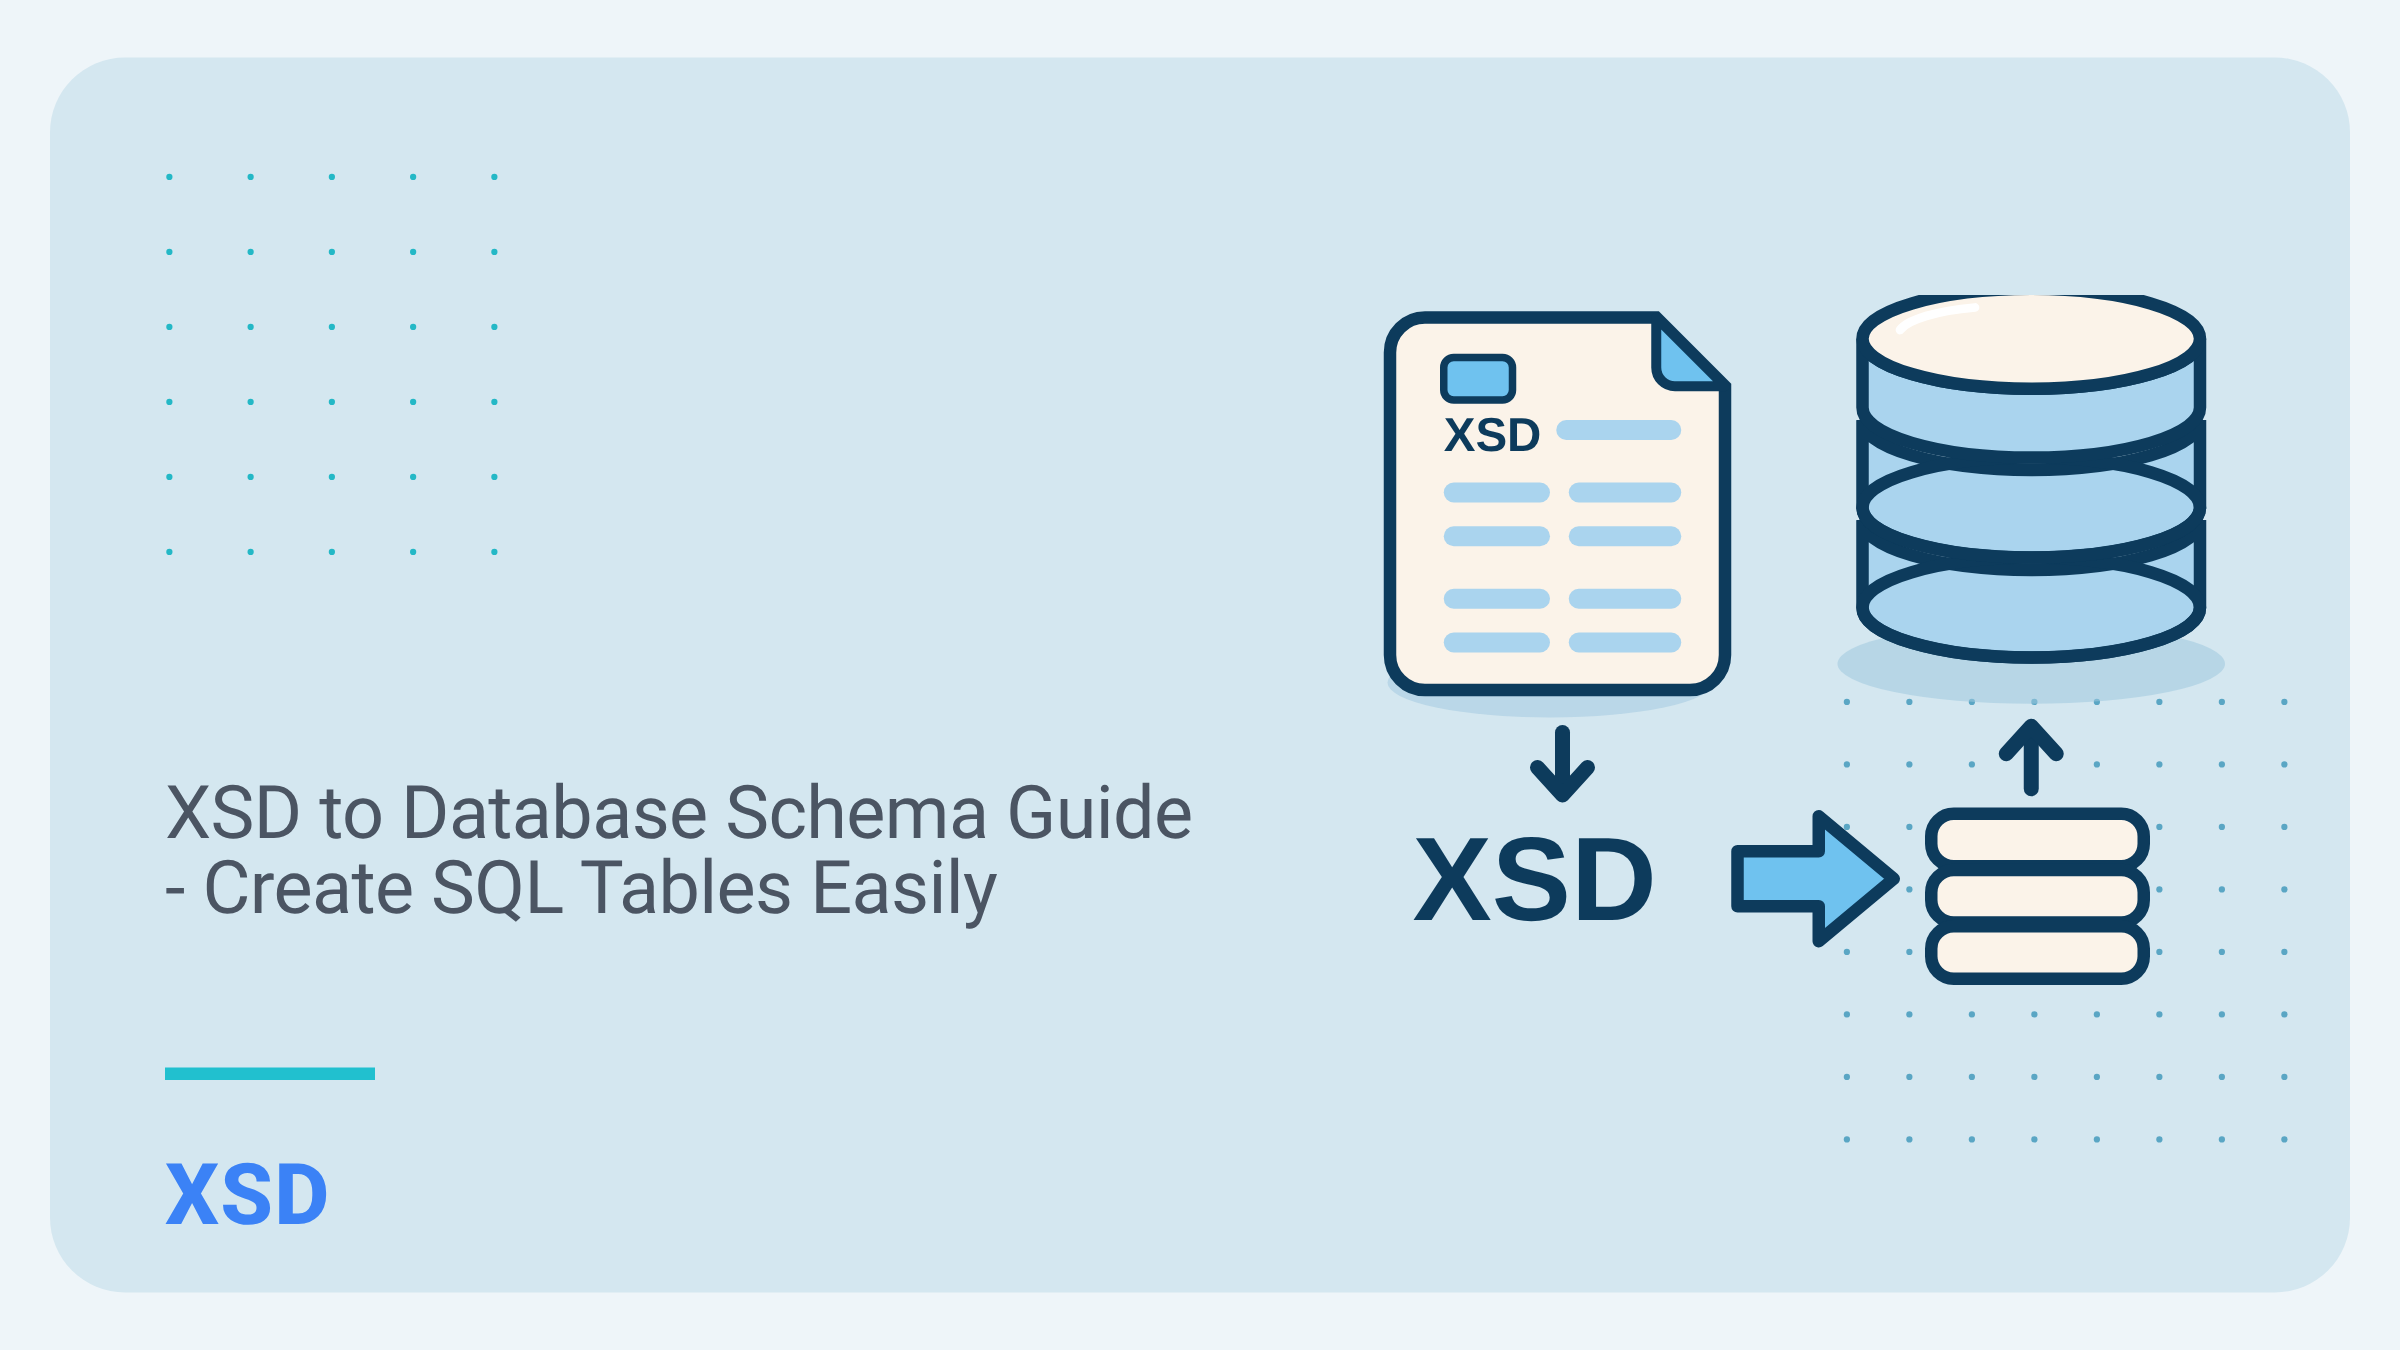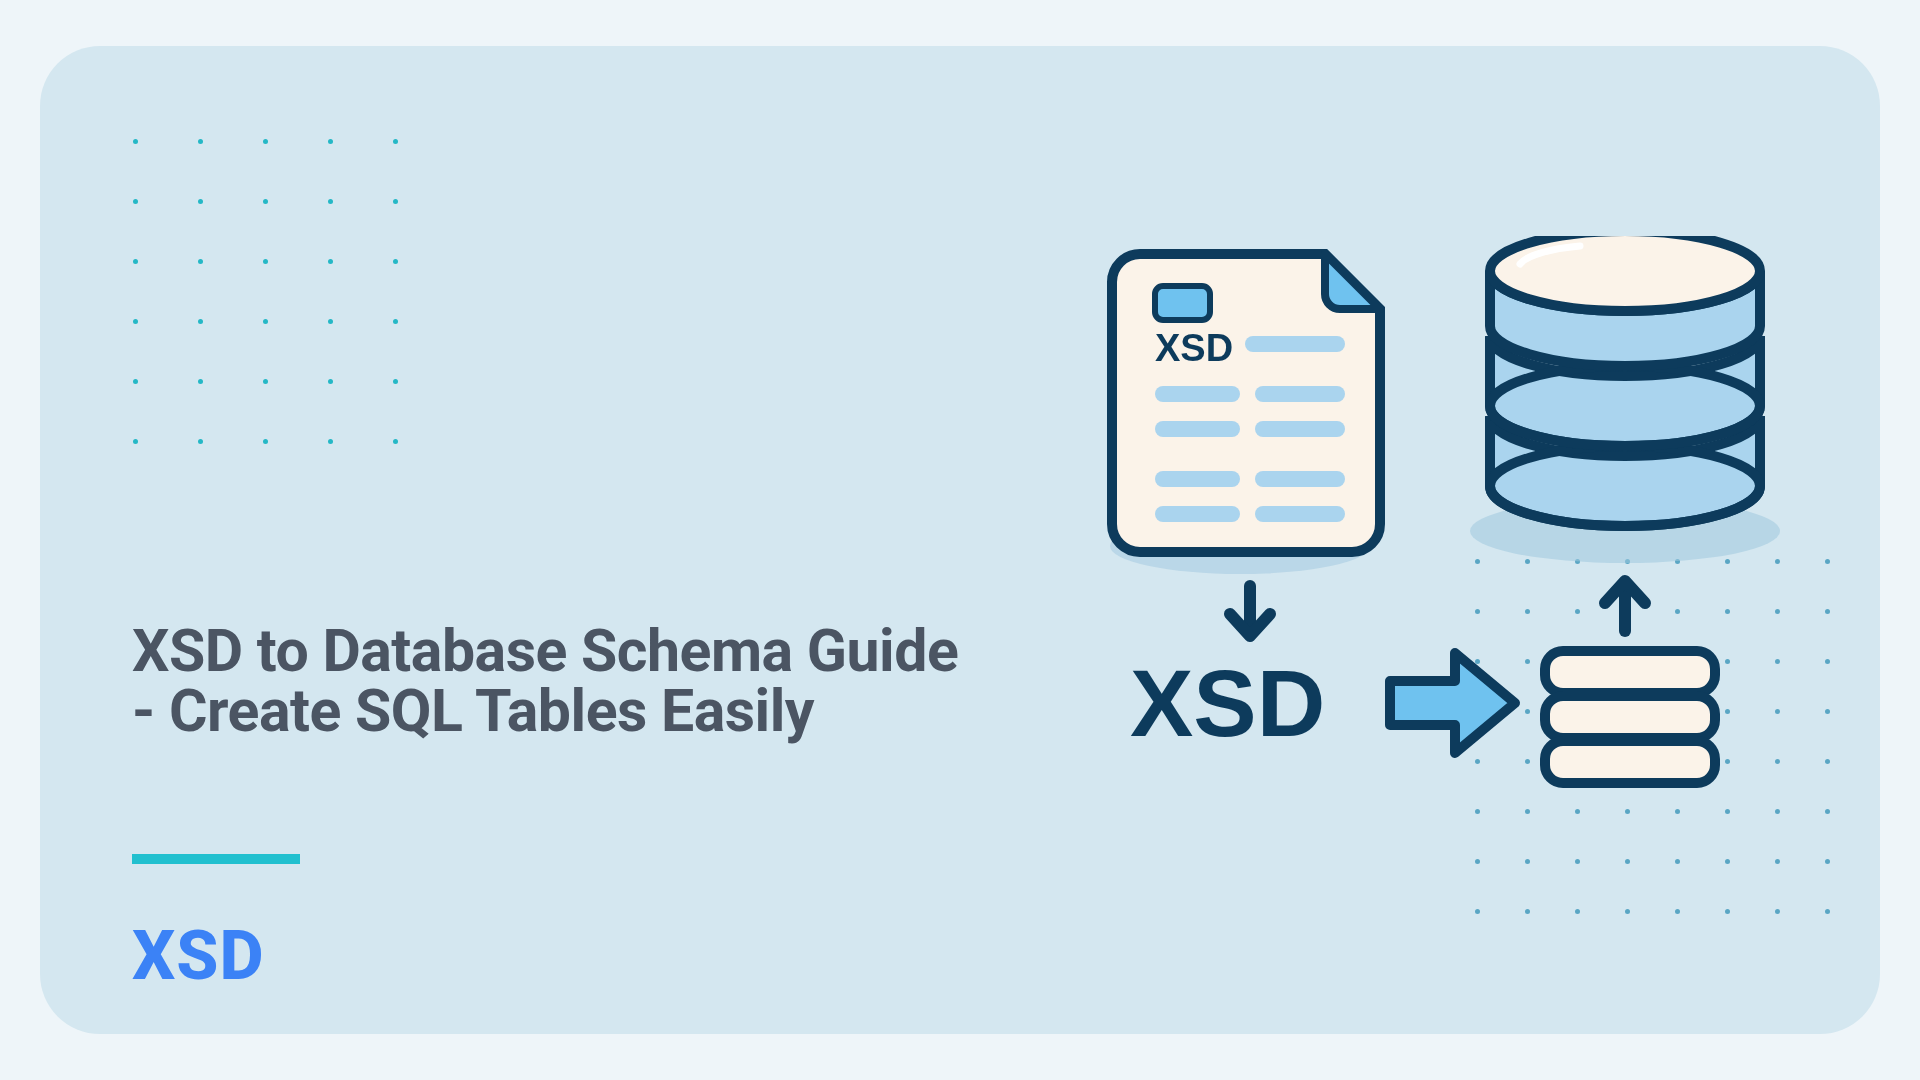--- a/index.html
+++ b/index.html
@@ -47,21 +47,21 @@
   .dotgrid-br .dot {
     width: 5px; height: 5px; border-radius: 50%;
     background: #5aa6c4;
   }
   .heading {
     position: absolute;
     left: 92px;
     top: 575px;
     width: 840px;
     font-size: 59px;
-    font-weight: 700;
+    font-weight: 400;
     line-height: 1.02;
     color: #4b5563;
     letter-spacing: -0.5px;
   }
   .underline {
     position: absolute;
     left: 92px;
     top: 808px;
     width: 168px;
     height: 10px;

